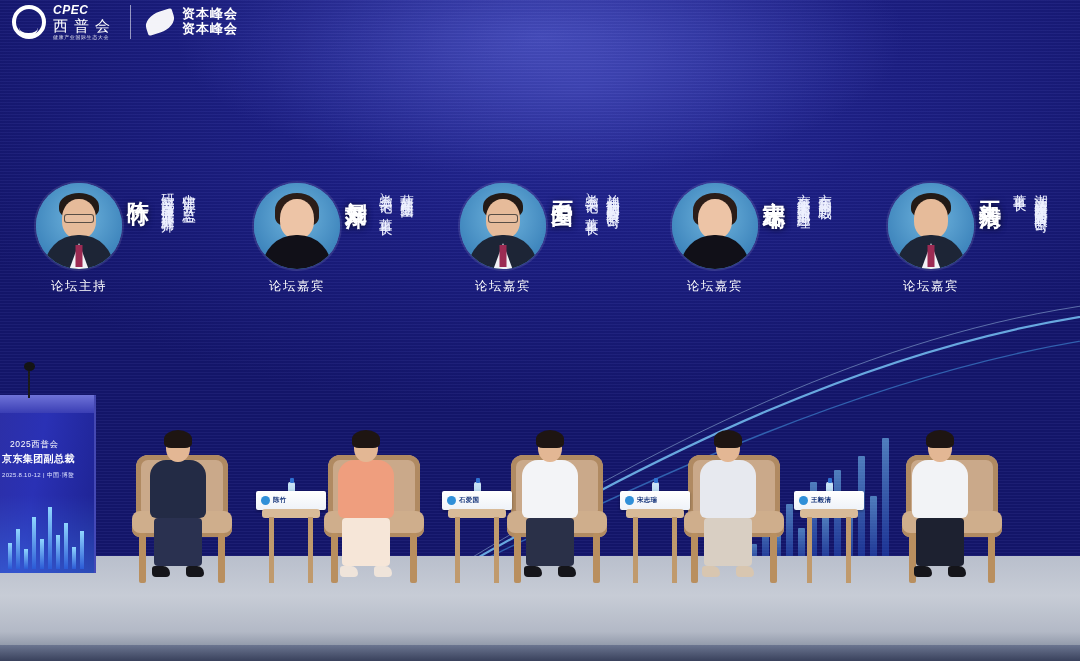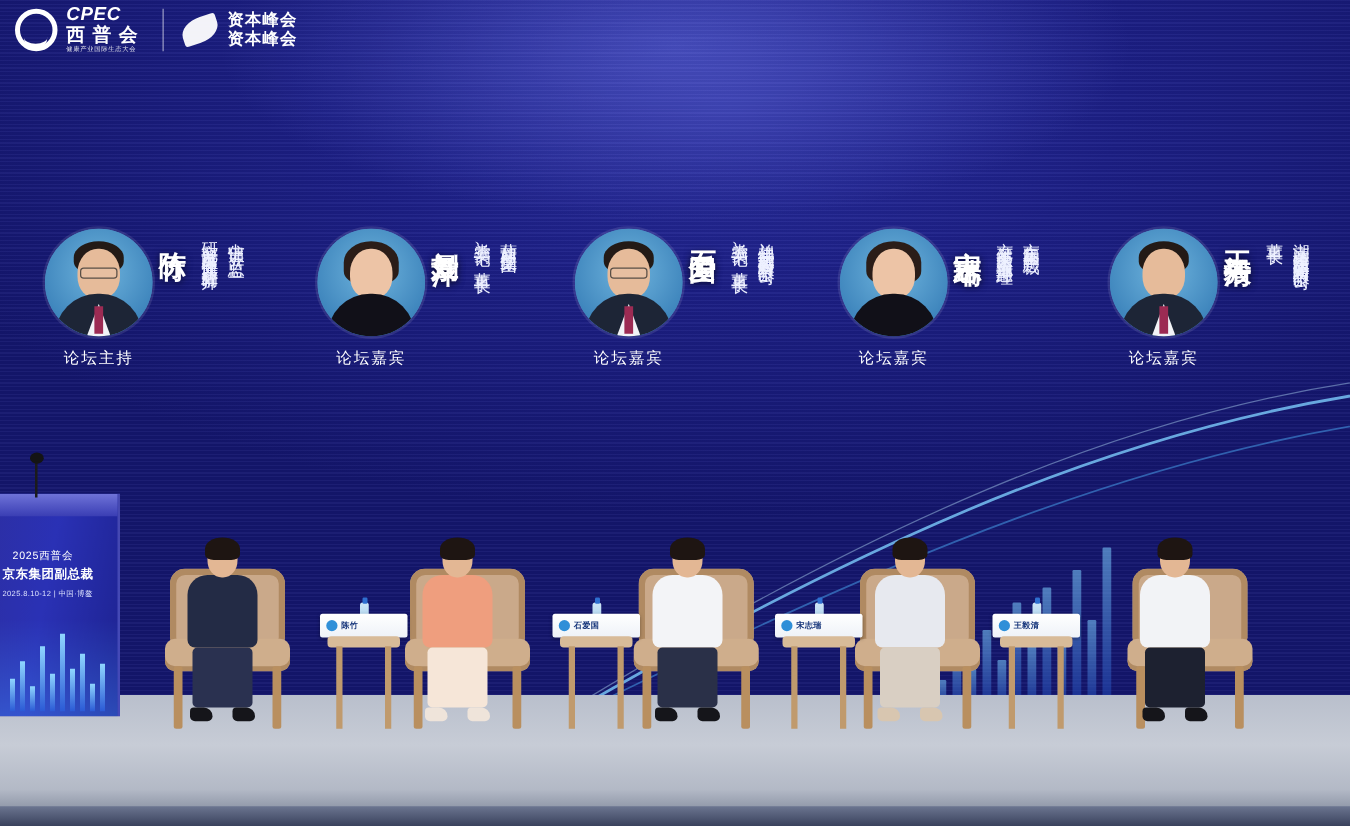--- a/index.html
+++ b/index.html
@@ -31,22 +31,22 @@
     border-radius:1px 1px 0 0; }
 
   
   .logobar{ position:absolute; left:12px; top:4px; display:flex; align-items:center; gap:14px; z-index:8;}
   .logo-cpec{ display:flex; align-items:center; gap:7px; }
   .ring{ width:34px; height:34px; border-radius:50%; border:4px solid #ffffff;
     position:relative; }
   .ring:after{ content:""; position:absolute; left:3px; top:11px; width:19px; height:13px;
     border-bottom:4px solid #fff; border-radius:0 0 20px 20px; }
   .cpec-tx{ line-height:1; color:#fff; }
-  .cpec-en{ font-size:15px; font-weight:700; letter-spacing:.5px; font-style:italic; }
-  .cpec-cn{ font-size:15px; font-weight:700; letter-spacing:6px; margin-top:2px; }
+  .cpec-en{ font-size:12px; font-weight:700; letter-spacing:.5px; font-style:italic; }
+  .cpec-cn{ font-size:15px; font-weight:400; letter-spacing:6px; margin-top:2px; }
   .cpec-sub{ font-size:5px; letter-spacing:.6px; margin-top:2px; opacity:.85; }
   .divider-v{ width:1px; height:34px; background:rgba(255,255,255,.55); }
   .logo-hc{ display:flex; align-items:center; gap:7px; color:#fff; }
   .leaf{ width:30px; height:20px; background:#fff;
     border-radius:60% 10% 60% 10%; transform:rotate(-18deg); opacity:.95; }
   .hc-tx{ line-height:1.15; font-size:13px; font-weight:700; letter-spacing:1px; }
 
   
   .title-wrap{ position:absolute; left:0; top:46px; width:1080px; text-align:center; z-index:7;}
   .t1{ font-size:38px; font-weight:800; color:#fff; letter-spacing:3px;

